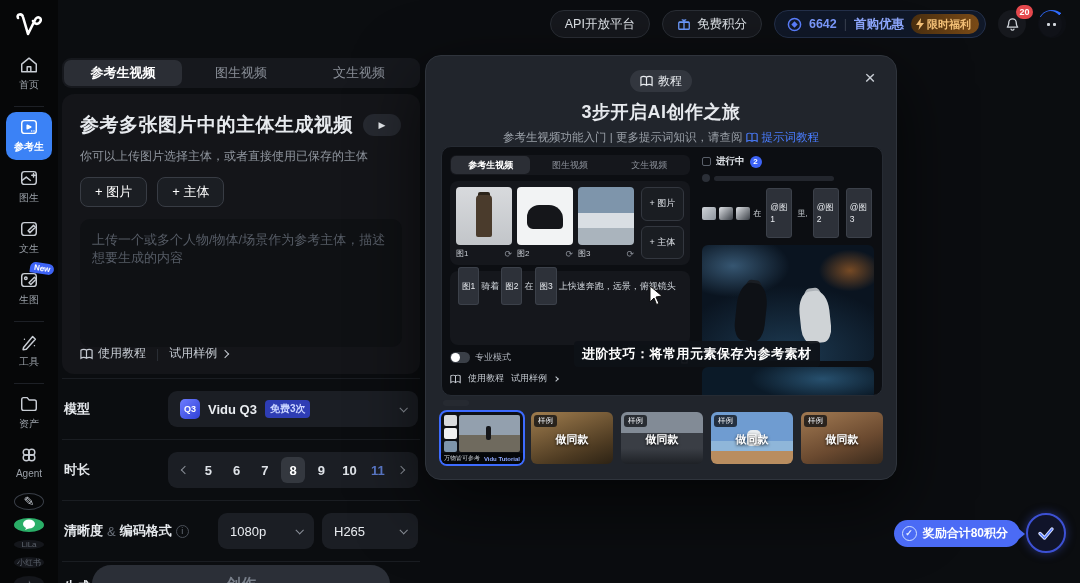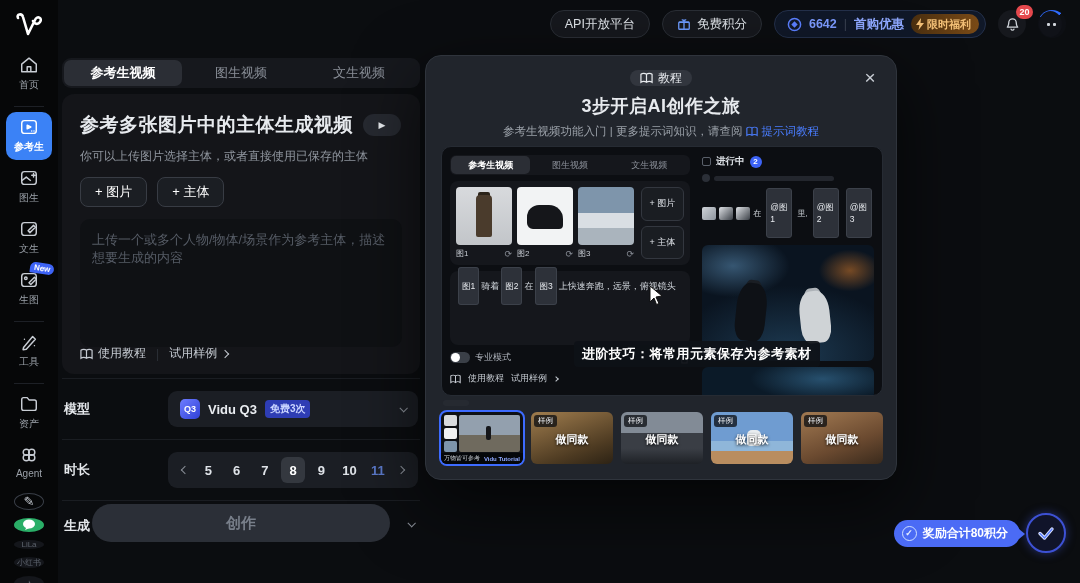--- a/index.html
+++ b/index.html
@@ -79,21 +79,21 @@
   .dur-arrow { color:#8a8f98; cursor:pointer; display:flex; padding:4px; }
   .mini-selects { display:flex; gap:8px; }
   .mini-select { width:96px; justify-content:space-between; }
   .gen-row { position:relative; padding:16px 2px; color:#e5e8ec; }
   .create-btn { position:absolute; left:30px; top:3px; width:298px; height:38px; background:#2b2f37; border:none; border-radius:19px; color:#787f8a; font-size:15px; font-weight:bold; cursor:pointer; z-index:3; }
   .gen-chev { position:absolute; right:6px; top:20px; color:#8a8f98; }
 
   
   .modal { position:absolute; left:425px; top:55px; width:472px; height:425px; background:#21252c; border:1px solid #2f343c; border-radius:16px; box-shadow:0 24px 70px rgba(0,0,0,.65); }
   .modal-close { position:absolute; right:14px; top:10px; color:#c8cdd4; font-size:19px; cursor:pointer; width:24px; height:24px; display:flex; align-items:center; justify-content:center; }
-  .modal-badge { margin:14px auto 0; width:fit-content; height:16px; padding:0 10px; background:#32363e; border-radius:11px; display:flex; align-items:center; gap:5px; font-size:12px; color:#e7eaee; }
+  .modal-badge { margin:14px auto 0; width:fit-content; height:22px; padding:0 10px; background:#32363e; border-radius:11px; display:flex; align-items:center; gap:5px; font-size:12px; color:#e7eaee; }
   .modal-title { text-align:center; font-size:18px; font-weight:bold; margin-top:8px; letter-spacing:.5px; }
   .modal-sub { text-align:center; font-size:11.5px; color:#9aa0a8; margin-top:6px; display:flex; align-items:center; justify-content:center; gap:4px; }
   .modal-sub .link { color:#4a7dff; cursor:pointer; display:flex; align-items:center; gap:3px; }
 
   .demo { position:absolute; left:15px; top:90px; width:442px; height:250px; background:#0c0e12; border:1px solid #262b33; border-radius:10px; display:flex; overflow:hidden; }
   .demo-left { width:256px; padding:8px; }
   .demo-tabs { display:flex; background:#15171c; border-radius:6px; height:20px; padding:1px; }
   .demo-tab { flex:1; display:flex; align-items:center; justify-content:center; font-size:9px; color:#8a8f98; border-radius:5px; }
   .demo-tab.active { background:#2b2e35; color:#fff; font-weight:bold; }
   .demo-card { margin-top:6px; background:#15171c; border-radius:8px; padding:6px; display:flex; gap:5px; }
@@ -361,20 +361,38 @@
       <span class="dur-num sel">8</span>
       <span class="dur-num">9</span>
       <span class="dur-num">10</span>
       <span class="dur-num dim">11</span>
       <span class="dur-arrow">
           <i class="chev right"></i>
         </span>
     </div>
   </div>
 
+  <div class="form-row">
+    <span class="form-label">
+      <span>清晰度</span>
+      <span class="amp">&amp;</span>
+      <span>编码格式</span>
+      <span class="info-i">i</span>
+    </span>
+    <div class="mini-selects">
+      <div class="select mini-select">
+        <span>1080p</span>
+        <i class="chev down"></i>
+      </div>
+      <div class="select mini-select">
+        <span>H265</span>
+        <i class="chev down"></i>
+      </div>
+    </div>
+  </div>
 
   <div class="form-row gen-row">
     <span class="form-label">生成</span>
     <i class="chev down gen-chev"></i>
     <button class="create-btn">创作</button>
   </div>
 </section>
 
 <div class="modal">
   <span class="modal-close">×</span>

